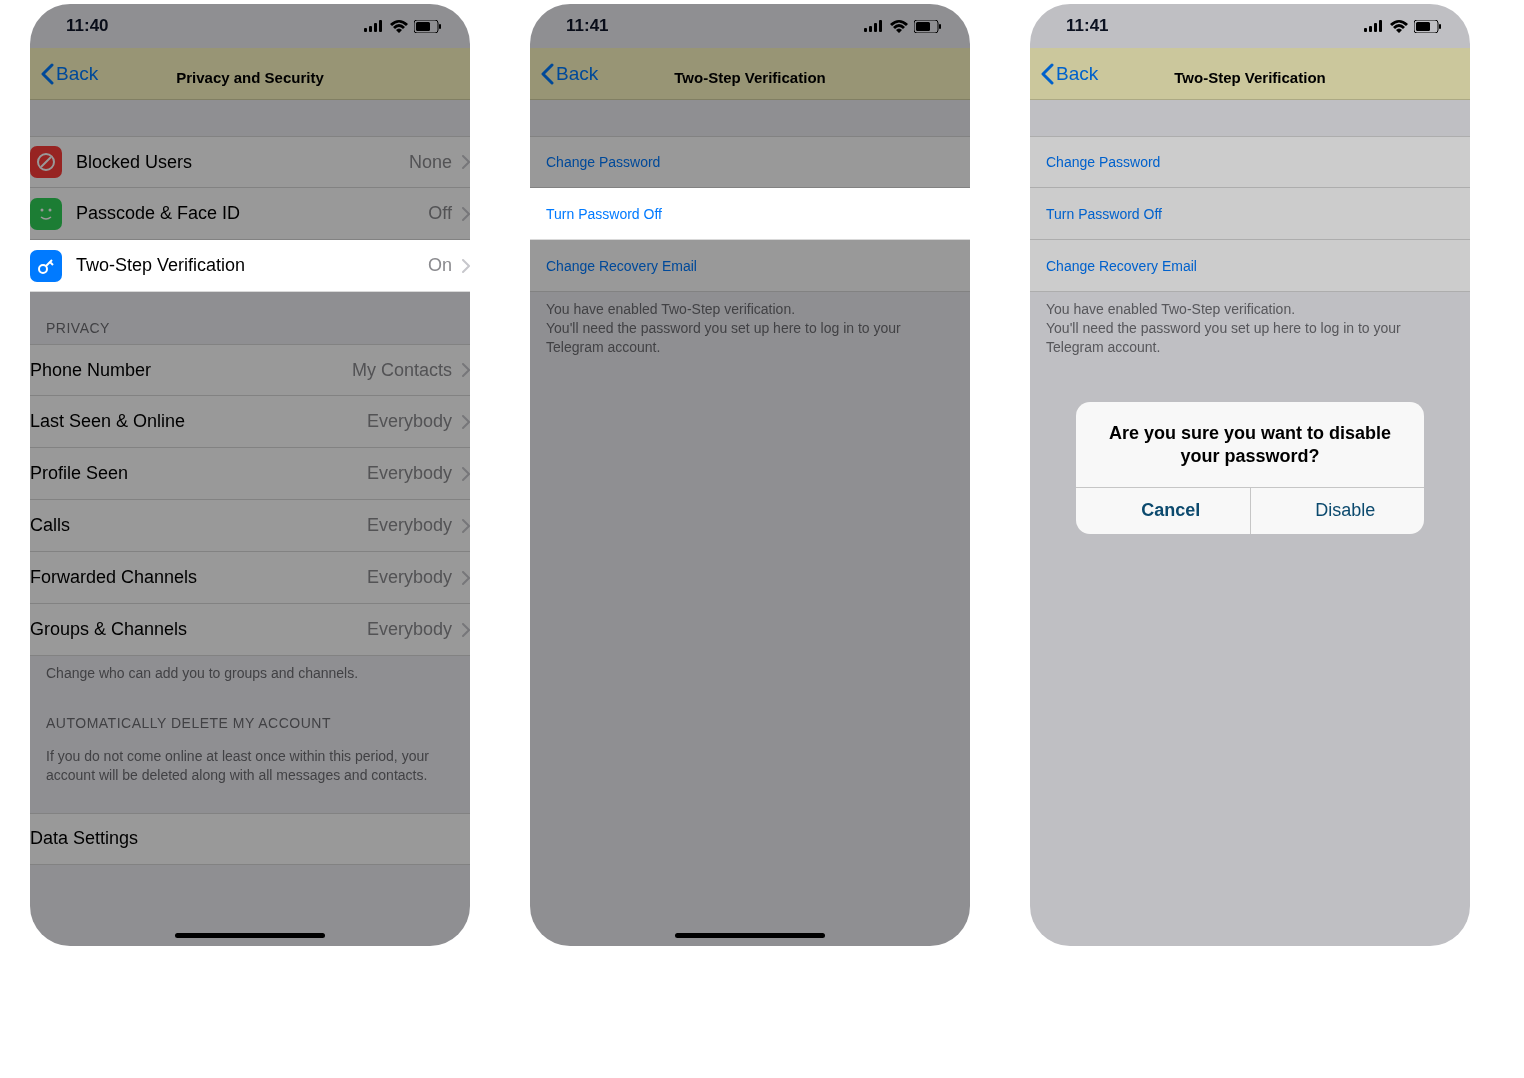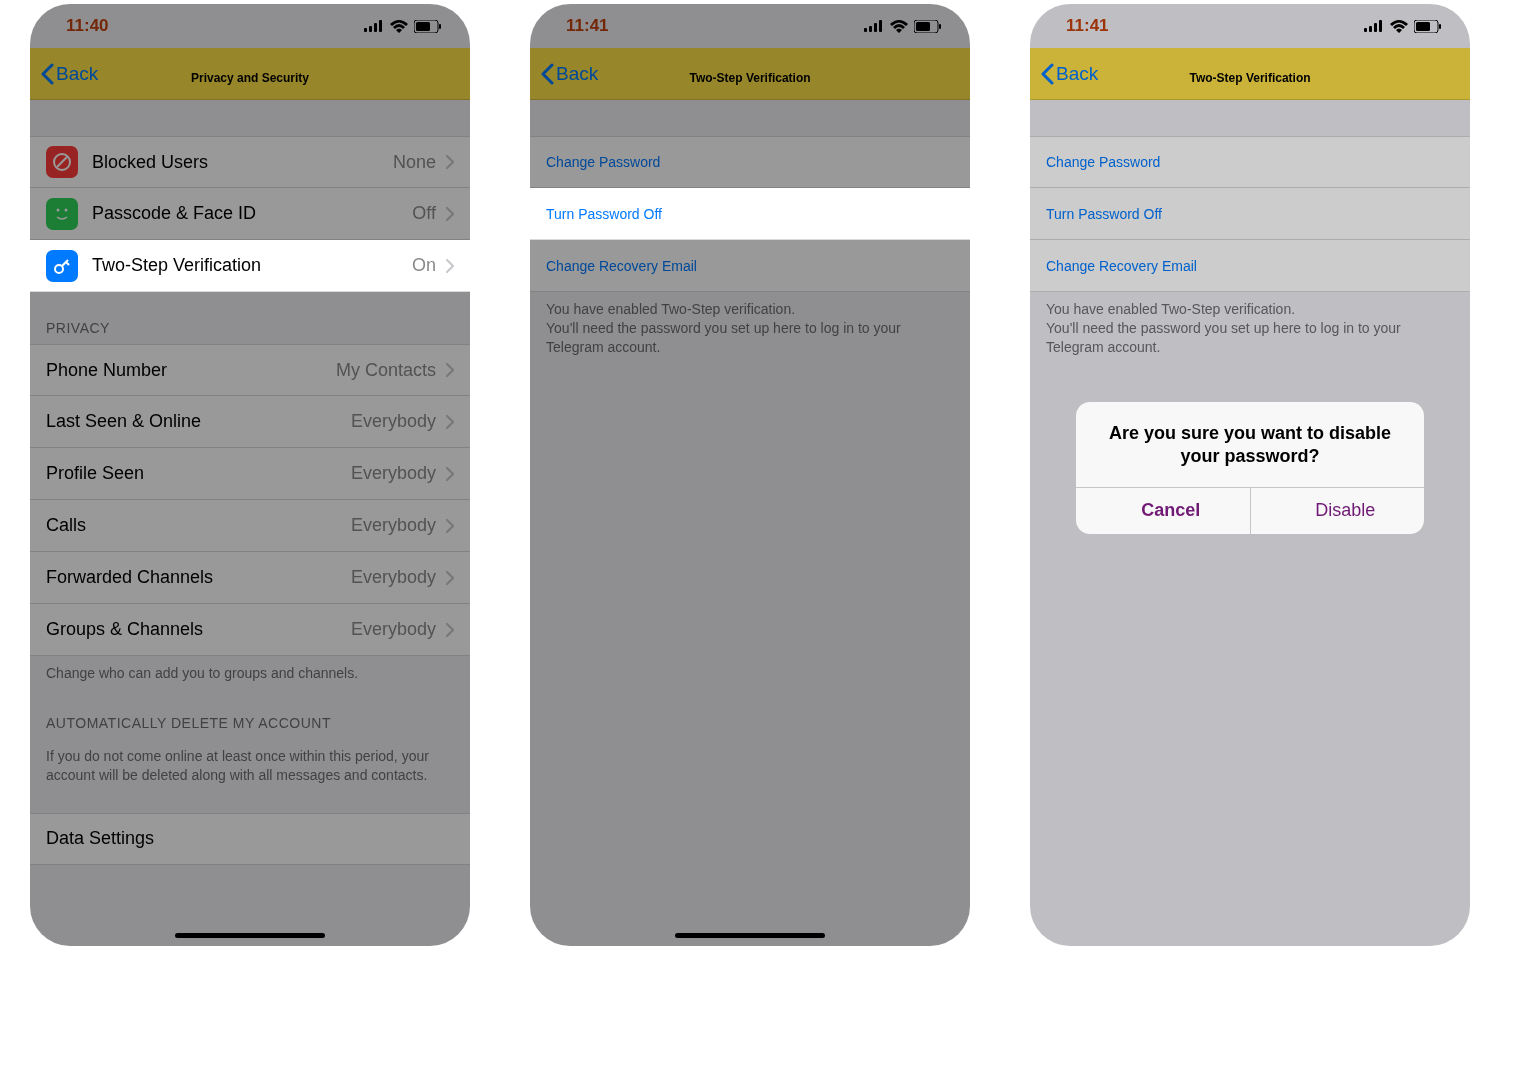--- a/index.html
+++ b/index.html
@@ -38,60 +38,60 @@
       pointer-events: none;
     }
     .status-bar {
       height: 44px;
       display: flex;
       align-items: center;
       justify-content: space-between;
       padding: 0 28px 0 36px;
       font-size: 17px;
       font-weight: 600;
-      color: #c2410c;
+      color: #0f172a;
     }
     .status-right {
       display: flex;
       align-items: center;
       gap: 6px;
     }
     .nav-bar {
       height: 52px;
       display: flex;
       align-items: center;
       border-bottom: 1px solid rgba(0,0,0,0.15);
       position: relative;
-      background: #fde047;
+      background: #fef9c3;
     }
     .back-btn {
       display: flex;
       align-items: center;
       color: #007aff;
       font-size: 19px;
       padding-left: 10px;
       position: absolute;
       left: 0;
     }
     .back-btn svg { margin-right: 2px; }
     .nav-title {
-      font-size: 12px;
+      font-size: 15px;
       font-weight: 600;
       color: #000;
       text-align: center;
       width: 100%;
       margin-top: 8px;
     }
     .spacer { height: 36px; }
     .list { background: #fff; }
     .row {
       display: flex;
       align-items: center;
       height: 52px;
-      padding: 0 16px;
+      padding: 0 0;
       border-bottom: 0.5px solid rgba(0,0,0,0.15);
       background: #fff;
       position: relative;
     }
     .row:first-child { border-top: 0.5px solid rgba(0,0,0,0.15); }
     .row-icon {
       width: 32px;
       height: 32px;
       border-radius: 7px;
       margin-right: 14px;
@@ -163,21 +163,21 @@
       display: flex;
       border-top: 0.5px solid rgba(0,0,0,0.2);
     }
     .alert-btn {
       flex: 1;
       height: 46px;
       display: flex;
       align-items: center;
       justify-content: center;
       font-size: 18px;
-      color: #701a75;
+      color: #0c4a6e;
       margin-left: 16px;
     }
     .alert-btn:first-child { border-right: 0.5px solid rgba(0,0,0,0.2); font-weight:600; }
     .alert-btn:last-child { font-weight:400; }
     .home-indicator {
       position: absolute;
       bottom: 8px;
       left: 50%;
       transform: translateX(-50%);
       width: 150px;

